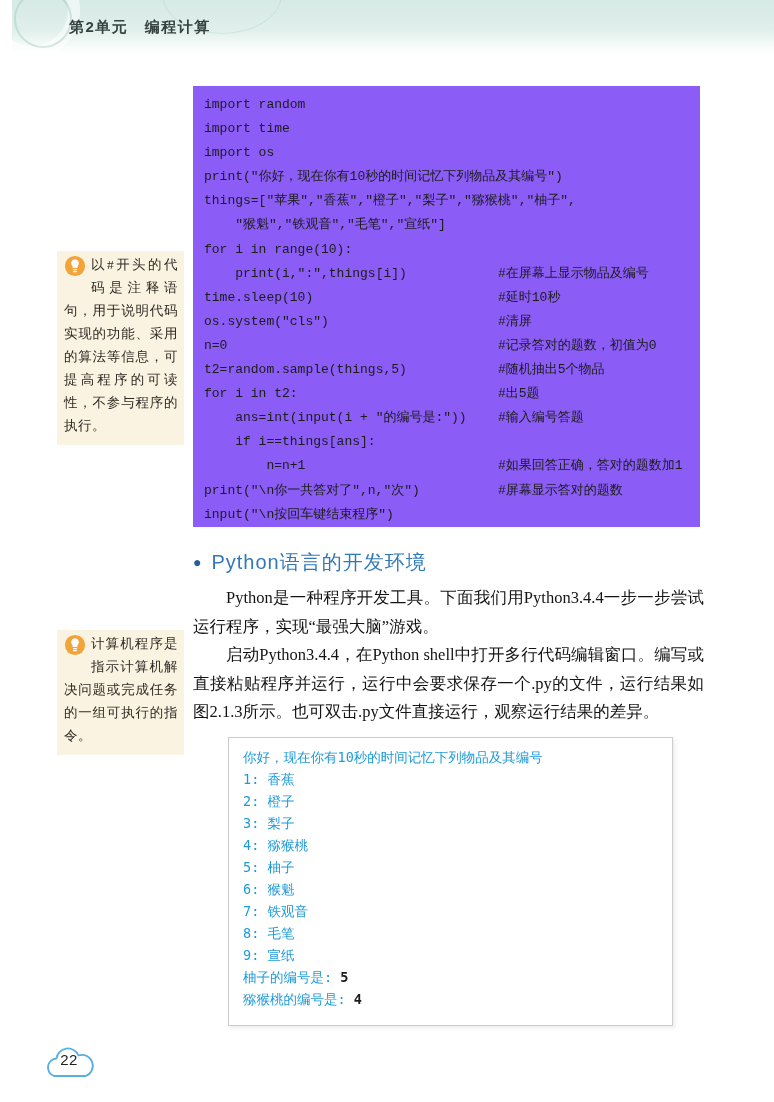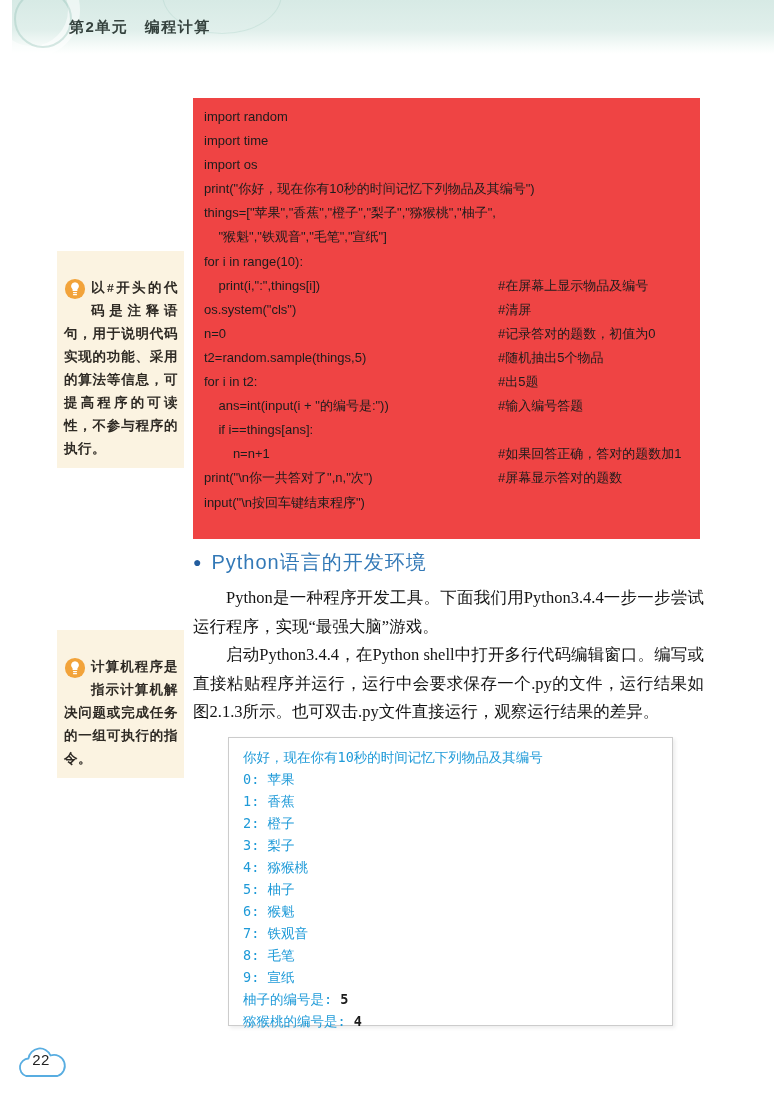--- a/index.html
+++ b/index.html
@@ -28,35 +28,35 @@
     position:absolute; left:150px; top:-46px; width:120px; height:80px;
     border:1px solid rgba(150,200,188,0.25); border-radius:50%;
   }
   .header-title {
     position:absolute; left:57px; top:18px;
     font-size:15px; font-weight:bold; letter-spacing:1.5px; color:#35423e;
   }
 
   
   .code-block {
-    position:absolute; left:193px; top:98px; width:507px; height:441px;
-    background:#ef4444; padding:7px 0 0 11px;
-    font-family:Liberation Sans, sans-serif; font-size:13px; color:#1c1c1c;
+    position:absolute; left:193px; top:86px; width:507px; height:441px;
+    background:#8b5cf6; padding:7px 0 0 11px;
+    font-family:Liberation Mono, monospace; font-size:13px; color:#1c1c1c;
   }
   .code-line { position:relative; height:24.1px; line-height:24.1px; }
   .code-text { white-space:pre; }
   .code-comment { position:absolute; left:294px; top:0; white-space:pre; }
 
   
   .tip-note {
     position:absolute; left:57px; width:127px;
-    background:#fbf3e1; padding:25px 6px 8px 7px;
+    background:#fbf3e1; padding:2px 6px 8px 7px;
     font-family:"Liberation Serif", serif;
     font-size:13.5px; line-height:23px; color:#2e2a24;
-    letter-spacing:0.5px; text-align:justify;font-weight:bold;
+    letter-spacing:0.5px; text-align:justify;
   }
   .tip-note-1 { top:251px; }
   .tip-note-2 { top:630px; }
   .bulb-icon { float:left; margin:2px 5px 1px 0; width:22px; height:22px; }
 
   
   .section-heading {
     position:absolute; left:193px; top:549px;
     font-size:20px; letter-spacing:1px; color:#3379b7;
   }
@@ -78,21 +78,21 @@
     background:#ffffff; border:1px solid #cccccc;
     box-shadow:2px 2px 4px rgba(0,0,0,0.08);
     padding:8px 0 0 14px;
     font-family:"DejaVu Sans Mono", monospace; font-size:13.5px;
   }
   .out-line { height:22px; line-height:22px; color:#1e9ad8; }
   .out-text { white-space:pre; }
   .out-input { color:#1b1b1b; font-weight:bold; white-space:pre; }
 
   
-  .page-cloud { position:absolute; left:12px; top:1040px; width:58px; height:46px; }
+  .page-cloud { position:absolute; left:40px; top:1040px; width:58px; height:46px; }
   .page-cloud svg { position:absolute; left:0; top:0; }
   .page-num {
     position:absolute; left:0; top:11px; width:58px; text-align:center;
     font-size:15px; color:#222222; letter-spacing:0.5px;
   }
 </style>
 </head>
 <body>
 
 <div class="page">
@@ -130,20 +130,24 @@
       <span class="code-text">    "猴魁","铁观音","毛笔","宣纸"]</span>
       <span class="code-comment"></span>
     </div>
       <div class="code-line">
       <span class="code-text">for i in range(10):</span>
       <span class="code-comment"></span>
     </div>
       <div class="code-line">
       <span class="code-text">    print(i,":",things[i])</span>
       <span class="code-comment">#在屏幕上显示物品及编号</span>
+    </div>
+      <div class="code-line">
+      <span class="code-text">time.sleep(10)</span>
+      <span class="code-comment">#延时10秒</span>
     </div>
       <div class="code-line">
       <span class="code-text">os.system("cls")</span>
       <span class="code-comment">#清屏</span>
     </div>
       <div class="code-line">
       <span class="code-text">n=0</span>
       <span class="code-comment">#记录答对的题数，初值为0</span>
     </div>
       <div class="code-line">
@@ -201,23 +205,20 @@
     <p>Python是一种程序开发工具。下面我们用Python3.4.4一步一步尝试运行程序，实现“最强大脑”游戏。</p>
     <p>启动Python3.4.4，在Python shell中打开多行代码编辑窗口。编写或直接粘贴程序并运行，运行中会要求保存一个.py的文件，运行结果如图2.1.3所示。也可双击.py文件直接运行，观察运行结果的差异。</p>
   </div>
 
   <div class="output-box">
 
   <div class="out-line">
       <span class="out-text">你好，现在你有10秒的时间记忆下列物品及其编号</span><span class="out-input"></span>
     </div>
       <div class="out-line">
-      <span class="out-text">0: 苹果</span><span class="out-input"></span>
-    </div>
-      <div class="out-line">
       <span class="out-text">1: 香蕉</span><span class="out-input"></span>
     </div>
       <div class="out-line">
       <span class="out-text">2: 橙子</span><span class="out-input"></span>
     </div>
       <div class="out-line">
       <span class="out-text">3: 梨子</span><span class="out-input"></span>
     </div>
       <div class="out-line">
       <span class="out-text">4: 猕猴桃</span><span class="out-input"></span>

